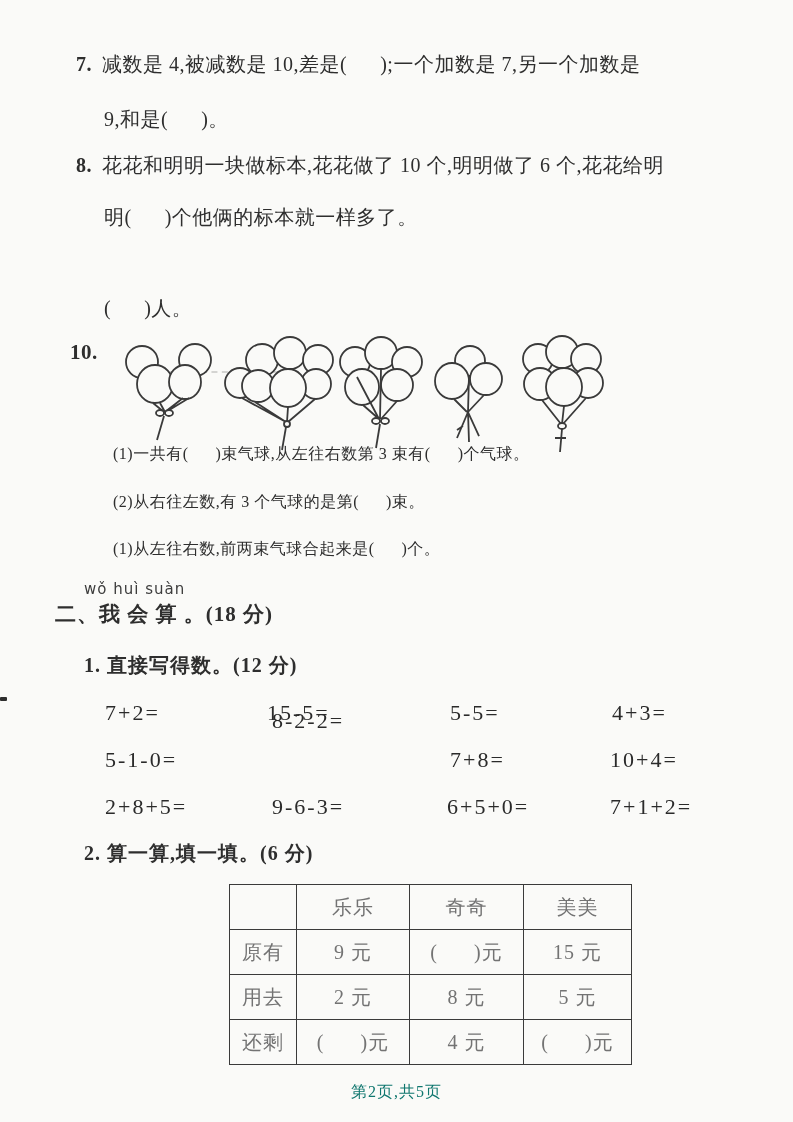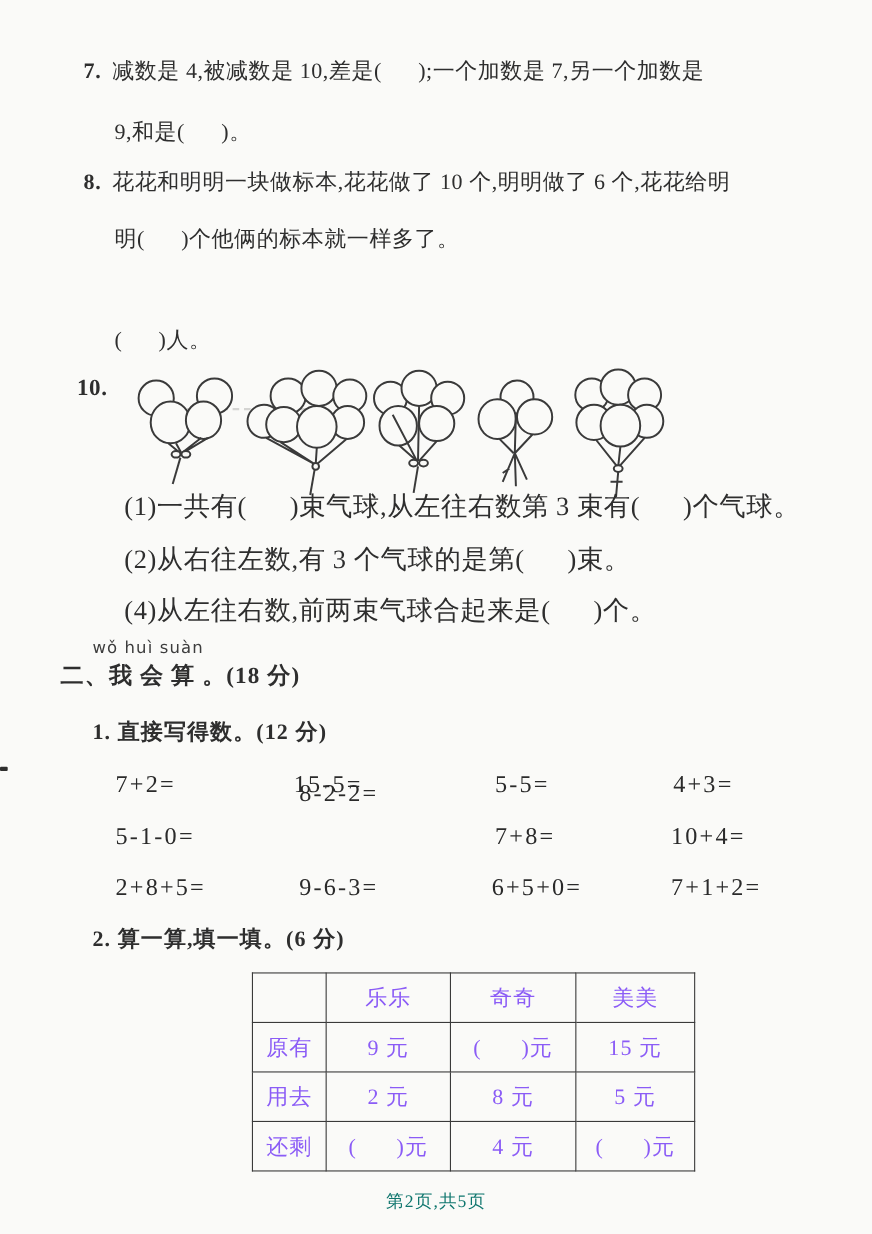--- a/index.html
+++ b/index.html
@@ -6,33 +6,33 @@
   body{
     width:793px;height:1122px;position:relative;
     background:#f6f6f4;
     font-family:"Liberation Serif","DejaVu Serif",serif;
     color:#2e2e2e;
     overflow:hidden;
   }
   .page{position:absolute;inset:0;background:#fafaf8;}
   .line{position:absolute;font-size:20px;white-space:pre;letter-spacing:0.5px;}
   .qnum{font-weight:bold;margin-right:10px;font-size:20px;}
-  .subline{position:absolute;font-size:24px;white-space:pre;letter-spacing:0.5px;}
+  .subline{position:absolute;font-size:16px;white-space:pre;letter-spacing:0.5px;}
   .pinyin{
     position:absolute;font-family:"DejaVu Sans","Liberation Sans",sans-serif;
     font-size:15px;color:#3d3d3d;letter-spacing:1px;white-space:pre;
   }
   .section-title{position:absolute;font-size:21px;font-weight:bold;white-space:pre;letter-spacing:1px;}
   .part-title{position:absolute;font-size:20px;font-weight:bold;white-space:pre;letter-spacing:1px;}
   .mathcell{position:absolute;font-size:22px;letter-spacing:2px;white-space:pre;color:#2a2a2a;}
   .fig{position:absolute;left:105px;top:326px;}
   table.money{
     position:absolute;left:229px;top:884px;
     border-collapse:collapse;table-layout:fixed;
-    font-size:20px;color:#8b5cf6;
+    font-size:20px;color:#737373;
   }
   table.money td{
     border:1.6px solid #3a3a3a;text-align:center;vertical-align:middle;
     height:42px;white-space:pre;letter-spacing:1px;
   }
   td.c0{width:64px;}
   td.c1{width:110px;}
   td.c2{width:111px;}
   td.c3{width:105px;}
   .footer{
@@ -114,21 +114,21 @@
         <ellipse cx="459" cy="61" rx="18" ry="19"></ellipse>
         <path d="M437 74 L456 98 M459 80 L457 98 M481 72 L458 98" fill="none"></path>
         <ellipse cx="457" cy="100" rx="4" ry="3"></ellipse>
         <path d="M457 103 L455 126 M450 112 L461 112" fill="none"></path>
       </g>
     </g>
   </svg>
 
   <div class="subline" style="left:113px;top:444px;">(1)一共有(      )束气球,从左往右数第 3 束有(      )个气球。</div>
   <div class="subline" style="left:113px;top:492px;">(2)从右往左数,有 3 个气球的是第(      )束。</div>
-  <div class="subline" style="left:113px;top:539px;">(4)从左往右数,前两束气球合起来是(      )个。</div>
+  <div class="subline" style="left:113px;top:539px;">(1)从左往右数,前两束气球合起来是(      )个。</div>
 
   <div class="pinyin" style="left:84px;top:580px;">wǒ huì suàn</div>
   <div class="section-title" style="left:55px;top:600px;">二、我 会 算 。(18 分)</div>
 
   <div class="part-title" style="left:84px;top:652px;">1. 直接写得数。(12 分)</div>
 
   <div class="mathcell" style="left:105px;top:700px;">7+2=</div>
   <div class="mathcell" style="left:267px;top:700px;">15-5=</div>
   <div class="mathcell" style="left:450px;top:700px;">5-5=</div>
   <div class="mathcell" style="left:612px;top:700px;">4+3=</div>

